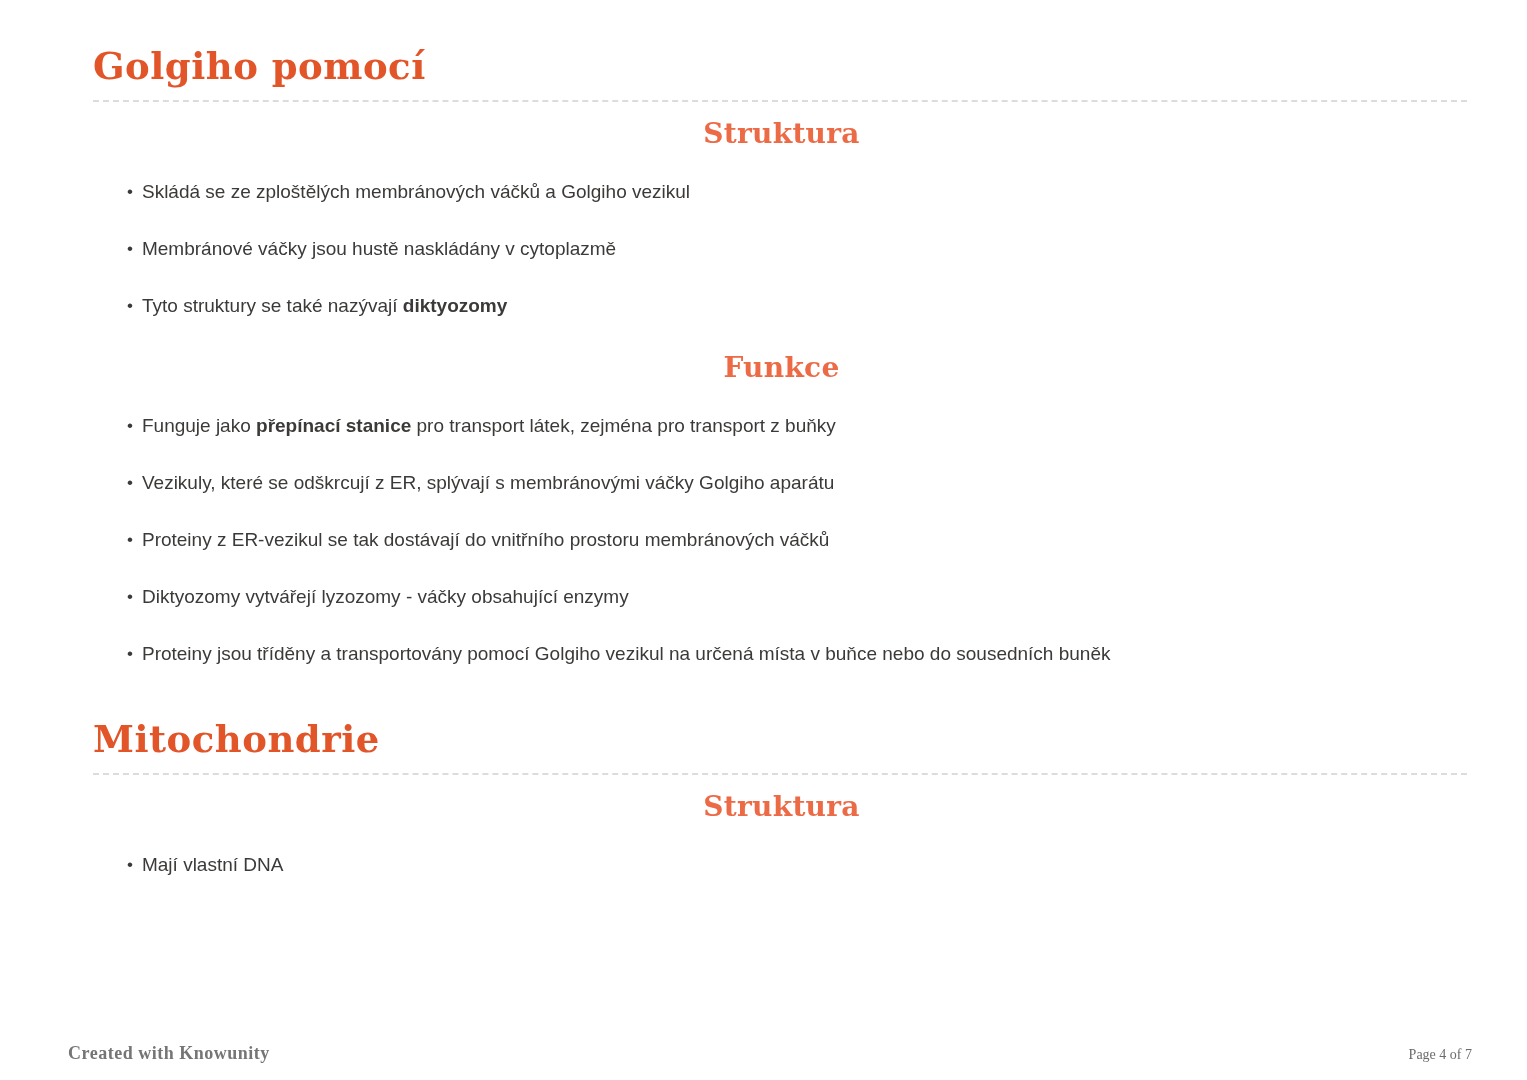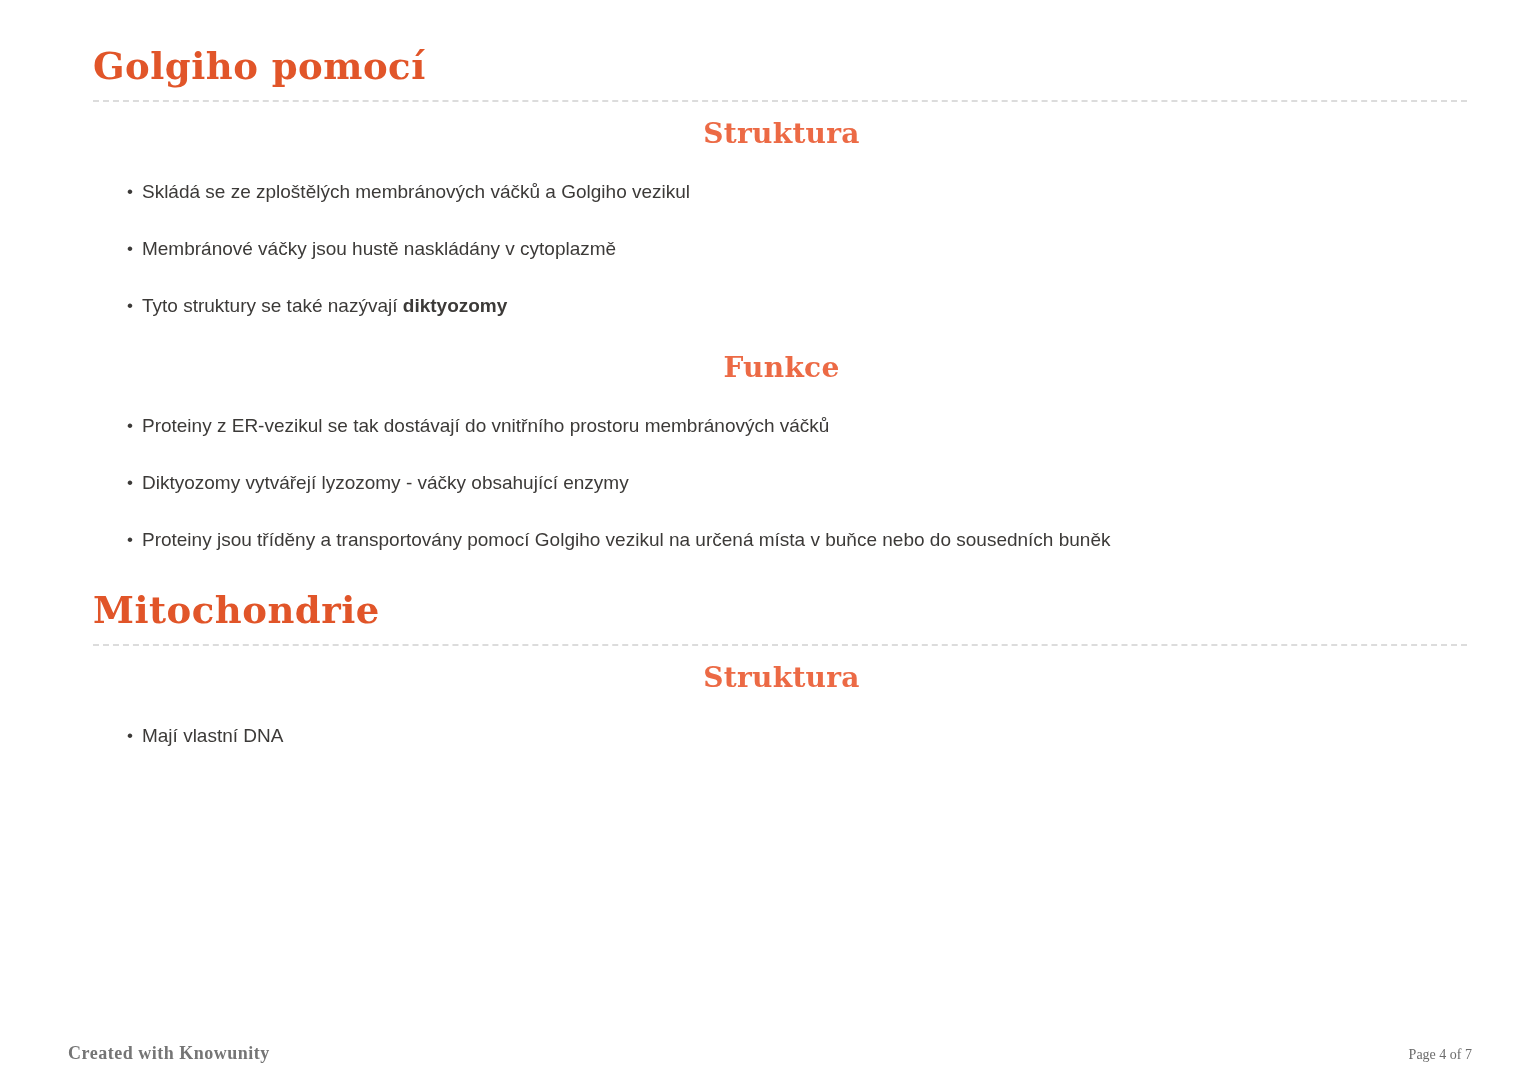--- a/index.html
+++ b/index.html
@@ -40,21 +40,21 @@
     font-family:"DejaVu Serif", serif;
     font-weight:bold;
     font-size:28px;
     line-height:34px;
     color:var(--sub-orange);
     margin:15px 0 29px 3px;
     letter-spacing:0.3px;
     text-align:center;
   }
   .section-title.later{
-    margin-top:36px;
+    margin-top:51px;
   }
   ul.bullet-list{
     list-style:none;
     padding-left:34px;
     margin:0;
   }
   ul.bullet-list li{
     font-size:19px;
     line-height:24px;
     margin-bottom:33px;
@@ -96,20 +96,22 @@
       <h1 class="section-title">Golgiho pomocí</h1>
       <hr class="section-divider">
       <h2 class="subsection-title">Struktura</h2>
       <ul class="bullet-list">
         <li><span class="bullet-marker">•</span><span class="seg">Skládá se ze zploštělých membránových váčků a Golgiho vezikul</span></li>
         <li><span class="bullet-marker">•</span><span class="seg">Membránové váčky jsou hustě naskládány v cytoplazmě</span></li>
         <li><span class="bullet-marker">•</span><span class="seg">Tyto struktury se také nazývají </span><span class="seg-bold">diktyozomy</span></li>
       </ul>
       <h2 class="subsection-title">Funkce</h2>
       <ul class="bullet-list">
+        <li><span class="bullet-marker">•</span><span class="seg">Funguje jako </span><span class="seg-bold">přepínací stanice</span><span class="seg"> pro transport látek, zejména pro transport z buňky</span></li>
+        <li><span class="bullet-marker">•</span><span class="seg">Vezikuly, které se odškrcují z ER, splývají s membránovými váčky Golgiho aparátu</span></li>
         <li><span class="bullet-marker">•</span><span class="seg">Proteiny z ER-vezikul se tak dostávají do vnitřního prostoru membránových váčků</span></li>
         <li><span class="bullet-marker">•</span><span class="seg">Diktyozomy vytvářejí lyzozomy - váčky obsahující enzymy</span></li>
         <li><span class="bullet-marker">•</span><span class="seg">Proteiny jsou tříděny a transportovány pomocí Golgiho vezikul na určená místa v buňce nebo do sousedních buněk</span></li>
       </ul>
       <h1 class="section-title later">Mitochondrie</h1>
       <hr class="section-divider">
       <h2 class="subsection-title">Struktura</h2>
       <ul class="bullet-list">
         <li><span class="bullet-marker">•</span><span class="seg">Mají vlastní DNA</span></li>
       </ul>

